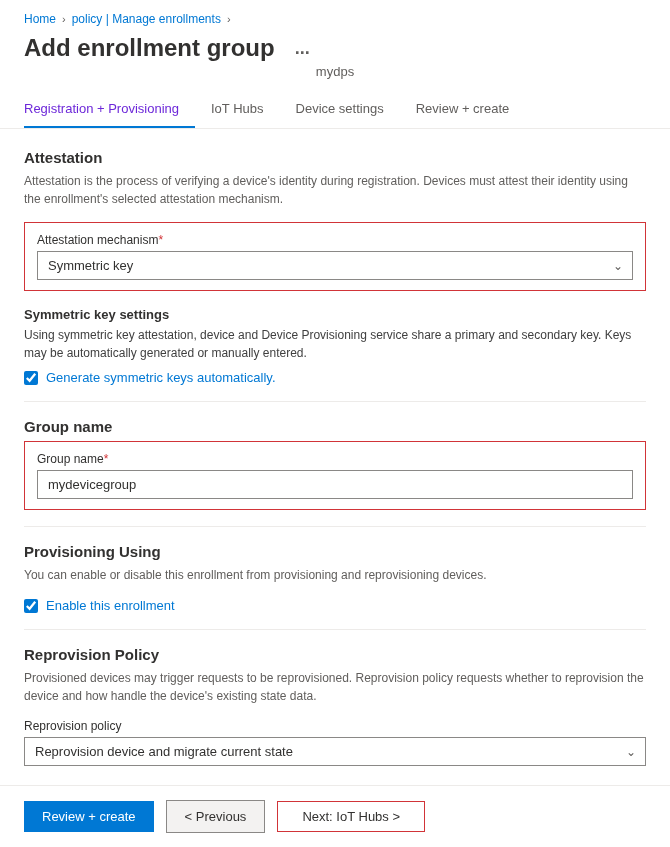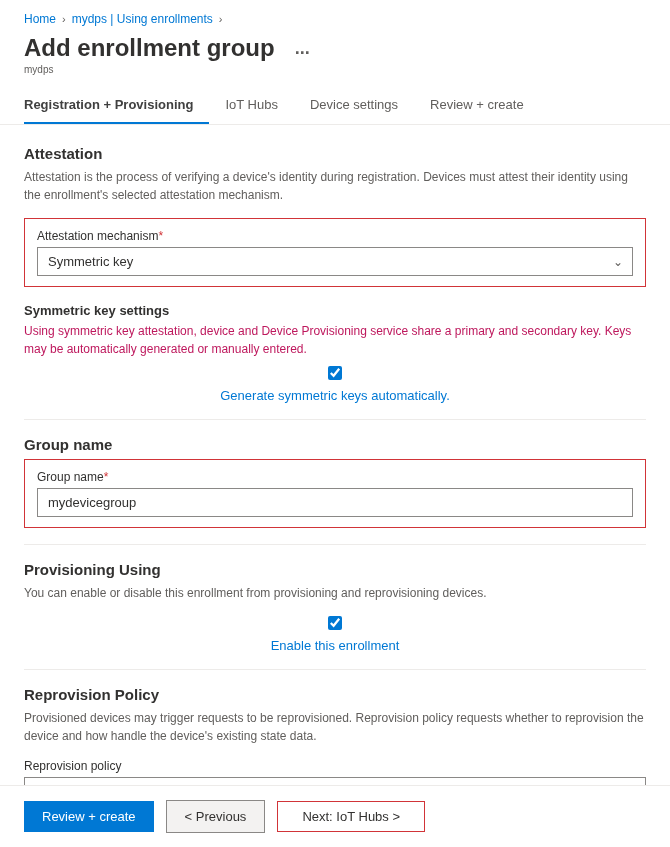--- a/index.html
+++ b/index.html
@@ -37,45 +37,46 @@
       display: flex;
       align-items: center;
       gap: 20px;
     }
     .page-title-dots {
       font-size: 18px;
       color: #605e5c;
       cursor: pointer;
     }
     .page-subtitle {
-      font-size: 10px;
+      font-size: 13px;
       color: #605e5c;
       margin-top: 2px;
+      text-align: center;
     }
 
     
     .tabs {
       display: flex;
       border-bottom: 1px solid #edebe9;
       padding: 0 24px;
       margin-top: 12px;
       gap: 0;
     }
     .tab {
       padding: 10px 16px;
       font-size: 13px;
       cursor: pointer;
       color: #605e5c;
       border-bottom: 2px solid transparent;
       white-space: nowrap;
     }
     .tab.active {
-      color: #404040;
+      color: #6d28d9;
       border-bottom: 2px solid #0078d4;
-      font-weight: 700;
+      font-weight: 400;
     }
     .tab:first-child {
       padding-left: 0;
     }
 
     
     .content {
       padding: 20px 24px;
     }
 
@@ -136,32 +137,31 @@
       margin: 14px 0;
     }
     .subsection-title {
       font-size: 13px;
       font-weight: 600;
       color: #323130;
       margin-bottom: 4px;
     }
     .subsection-desc {
       font-size: 12px;
-      color: #be185d;
+      color: #404040;
       margin-bottom: 8px;
       line-height: 1.5;
     }
 
     .checkbox-row {
       display: flex;
       align-items: center;
       gap: 8px;
       font-size: 13px;
       color: #0078d4;
-      flex-direction: column;
     }
     .checkbox-input {
       width: 14px;
       height: 14px;
       accent-color: #0078d4;
       cursor: pointer;
     }
 
     .divider {
       border: none;
@@ -224,21 +224,21 @@
       overflow-y: auto;
       padding-bottom: 80px;
     }
   </style>
 </head>
 <body>
 
 <div class="breadcrumb">
   <a href="#">Home</a>
   <span class="breadcrumb-sep">›</span>
-  <a href="#">mydps | Using enrollments</a>
+  <a href="#">policy | Manage enrollments</a>
   <span class="breadcrumb-sep">›</span>
 </div>
 
 <div class="page-header">
   <div class="page-title">
     <span>Add enrollment group</span>
     <span class="page-title-dots">...</span>
   </div>
   <div class="page-subtitle">mydps</div>
 </div>

